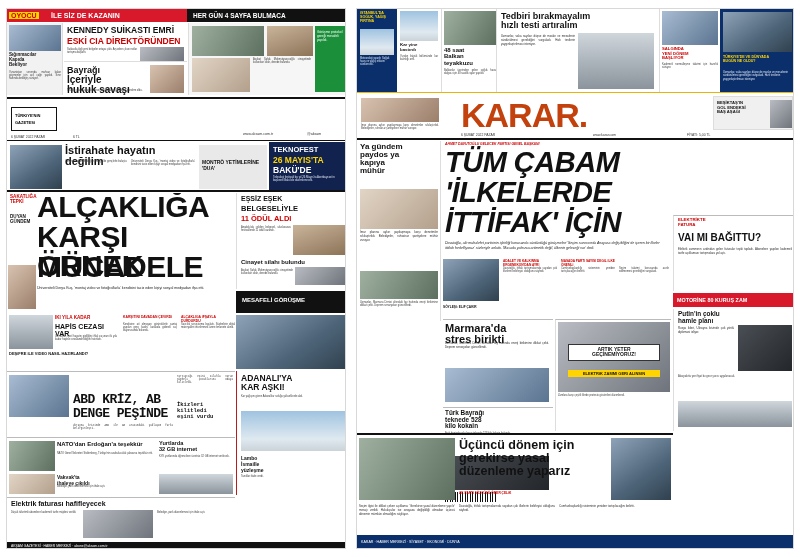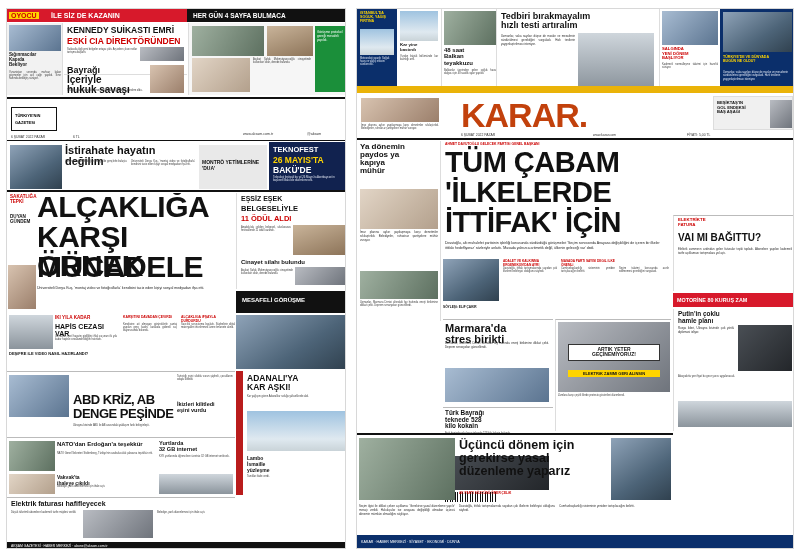--- a/index.html
+++ b/index.html
@@ -60,21 +60,21 @@
     </div>
 
     <div class="blk" style="left:0;top:14px;width:56px;height:72px;background:#f2f2f2;border-right:1px solid #ddd;">
       <div class="blk img6" style="left:2px;top:2px;width:52px;height:26px;"></div>
       <div style="position:absolute;left:2px;top:30px;width:52px;font-size:4.6px;font-weight:bold;line-height:1.05;white-space:pre-line;color:#111;">Sığınmacılar
 Kapıda
 Bekliyor</div>
       <div class="tiny" style="position:absolute;left:2px;top:48px;width:52px;">Yunanistan sınırında mahsur kalan göçmenler için acil çağrı yapıldı. Sınır hattında bekleyiş sürüyor.</div>
     </div>
 
-    <div class="blk" style="left:57px;top:14px;width:123px;height:52px;border-bottom:1px solid #ddd;">
+    <div class="blk" style="left:57px;top:14px;width:123px;height:39px;border-bottom:1px solid #ddd;">
       <div style="position:absolute;left:3px;top:2px;width:117px;font-size:8.5px;font-weight:bold;color:#111;">KENNEDY SUİKASTI EMRİ</div>
       <div style="position:absolute;left:3px;top:13px;width:117px;font-size:8.5px;font-weight:bold;color:#c00;">ESKİ CIA DİREKTÖRÜNDEN</div>
       <div class="tiny" style="position:absolute;left:3px;top:25px;width:70px;">Suikastla ilgili yeni belgeler ortaya çıktı. Arşivden çıkan notlar tartışma başlattı.</div>
       <div class="blk img4" style="left:76px;top:24px;width:44px;height:14px;"></div>
     </div>
 
     <div class="blk" style="left:57px;top:55px;width:123px;height:31px;">
       <div style="position:absolute;left:3px;top:1px;font-size:9px;font-weight:bold;color:#111;">Bayrağı</div>
       <div style="position:absolute;left:3px;top:11px;width:80px;font-size:10px;font-weight:bold;white-space:pre-line;line-height:1;color:#111;">İçeriyle
 hukuk savaşı</div>
@@ -159,21 +159,21 @@
       <div style="position:absolute;left:4px;top:66px;width:104px;font-size:6px;font-weight:bold;color:#111;">Cinayet silahı bulundu</div>
       <div class="tiny" style="position:absolute;left:4px;top:76px;width:52px;">Avukat Şafak Mahmutyazıcıoğlu cinayetinde kullanılan silah, derede bulundu.</div>
       <div class="blk img4" style="left:58px;top:74px;width:50px;height:18px;"></div>
     </div>
 
     <div class="blk" style="left:229px;top:282px;width:111px;height:22px;background:#111;">
       <div style="position:absolute;left:6px;top:6px;font-size:6px;font-weight:bold;color:#fff;">MESAFELİ GÖRÜŞME</div>
     </div>
     <div class="blk img1" style="left:229px;top:306px;width:111px;height:54px;"></div>
 
-    <div class="blk" style="left:0;top:362px;width:228px;height:64px;border-top:1px solid #bbb;">
+    <div class="blk" style="left:0;top:362px;width:228px;height:64px;border-top:1px solid #bbb;font-family:Liberation Mono, monospace;">
       <div class="blk img6" style="left:2px;top:3px;width:60px;height:42px;"></div>
       <div class="hdline" style="position:absolute;left:66px;top:22px;font-size:13px;">ABD KRİZ, AB</div>
       <div class="hdline" style="position:absolute;left:66px;top:36px;font-size:13px;">DENGE PEŞİNDE</div>
       <div class="tiny" style="position:absolute;left:66px;top:52px;width:100px;">Ukrayna krizinde ABD ile AB arasındaki yaklaşım farkı belirginleşti.</div>
       <div class="tiny" style="position:absolute;left:170px;top:3px;width:56px;">Tartıştığı eşini silahla vuran şüpheli, çocuklarını odaya kilitledi.</div>
       <div style="position:absolute;left:170px;top:30px;width:56px;font-size:5.5px;font-weight:bold;white-space:pre-line;line-height:1.05;color:#111;">İkizleri kilitledi
 eşini vurdu</div>
     </div>
 
     <div class="blk" style="left:0;top:428px;width:228px;height:58px;border-top:1px solid #bbb;">
@@ -183,21 +183,21 @@
       <div class="blk img8" style="left:2px;top:36px;width:46px;height:20px;"></div>
       <div style="position:absolute;left:50px;top:36px;width:96px;font-size:5px;font-weight:bold;white-space:pre-line;color:#111;">Vakvak'ta
 ihaleye çıkıldı</div>
       <div class="tiny" style="position:absolute;left:50px;top:47px;width:96px;">Belediye, park düzenlemesi için ihale açtı.</div>
       <div style="position:absolute;left:152px;top:3px;width:74px;font-size:5.6px;font-weight:bold;white-space:pre-line;line-height:1.05;color:#111;">Yurtlarda
 32 GB internet</div>
       <div class="tiny" style="position:absolute;left:152px;top:17px;width:74px;">KYK yurtlarında öğrencilere ücretsiz 32 GB internet verilecek.</div>
       <div class="blk img7" style="left:152px;top:36px;width:74px;height:20px;"></div>
     </div>
 
-    <div class="blk" style="left:229px;top:362px;width:111px;height:124px;border-left:7px solid #b91c1c;padding-left:18px;">
+    <div class="blk" style="left:229px;top:362px;width:111px;height:124px;border-left:1px solid #b91c1c;padding-left:18px;">
       <div style="position:absolute;left:4px;top:3px;width:104px;font-size:8.5px;font-weight:bold;white-space:pre-line;line-height:1;color:#111;">ADANALI'YA
 KAR AŞKI!</div>
       <div class="tiny" style="position:absolute;left:4px;top:24px;width:104px;">Kar yağışını gören Adanalılar soluğu yükseklerde aldı.</div>
       <div class="blk imgsky" style="left:4px;top:40px;width:104px;height:40px;"></div>
       <div style="position:absolute;left:4px;top:84px;width:104px;font-size:5px;font-weight:bold;white-space:pre-line;color:#111;">Lambo
 İsmaille
 yüzleşme</div>
       <div class="tiny" style="position:absolute;left:4px;top:104px;width:104px;">Tanıklar ifade verdi.</div>
     </div>
 
@@ -208,21 +208,21 @@
       <div class="tiny" style="position:absolute;left:150px;top:13px;width:74px;">Belediye, park düzenlemesi için ihale açtı.</div>
     </div>
 
     <div class="blk" style="left:0;top:533px;width:340px;height:8px;background:#111;">
       <div style="position:absolute;left:4px;top:2px;font-size:3.4px;color:#fff;">AKŞAM GAZETESİ · HABER MERKEZİ · abone@aksam.com.tr</div>
     </div>
   </div>
 
   <div class="paper" id="paper-karar">
 
-    <div class="blk" style="left:0;top:0;width:438px;height:84px;border-bottom:7px solid #eab308;">
+    <div class="blk" style="left:0;top:0;width:438px;height:84px;border-bottom:1px solid #eab308;">
 
       <div class="blk" style="left:0;top:0;width:40px;height:84px;background:#0b2f6b;">
         <div style="position:absolute;left:3px;top:3px;width:34px;font-size:3.6px;font-weight:bold;color:#ffd400;white-space:pre-line;line-height:1.1;">İSTANBUL'DA
 SOĞUK, YAĞIŞ
 FIRTINA</div>
         <div class="blk imgsky" style="left:3px;top:20px;width:34px;height:26px;"></div>
         <div style="position:absolute;left:3px;top:48px;width:34px;font-size:2.6px;color:#dfe6f2;line-height:1.25;">Meteoroloji uyardı: Soğuk hava ve yağış etkisini sürdürecek.</div>
       </div>
 
       <div class="blk" style="left:41px;top:0;width:42px;height:84px;">
@@ -274,31 +274,31 @@
       <div style="position:absolute;left:330px;top:39px;font-size:3.4px;color:#333;">FİYATI: 5,00 TL</div>
       <div class="blk" style="left:356px;top:2px;width:80px;height:34px;background:#f0f0f0;border:1px solid #ddd;">
         <div style="position:absolute;left:3px;top:4px;width:50px;font-size:4.2px;font-weight:bold;white-space:pre-line;line-height:1.1;color:#111;">BEŞİKTAŞ'IN
 GOL ENDEKSİ
 BAŞ AŞAĞI</div>
         <div class="blk img4" style="left:56px;top:3px;width:22px;height:28px;"></div>
       </div>
     </div>
 
     <div class="blk" style="left:0;top:132px;width:84px;height:180px;border-right:1px solid #ddd;">
-      <div style="position:absolute;left:3px;top:2px;width:78px;font-size:8px;font-weight:bold;white-space:pre-line;line-height:1.02;color:#111;">Ya dönemin
+      <div style="position:absolute;left:3px;top:2px;width:78px;font-size:8px;font-weight:bold;white-space:pre-line;line-height:1.02;color:#111;">Ya gündem
 paydos ya
 kapıya
 mühür</div>
       <div class="blk img8" style="left:3px;top:48px;width:78px;height:40px;"></div>
       <div class="tiny2" style="position:absolute;left:3px;top:90px;width:78px;">İmar planına aykırı yapılaşmaya karşı denetimler sıkılaştırıldı. Belediyeler, ruhsatsız şantiyelere mühür vuruyor.</div>
       <div class="blk img3" style="left:3px;top:130px;width:78px;height:28px;"></div>
       <div class="tiny" style="position:absolute;left:3px;top:160px;width:78px;">Uzmanlar, Marmara Denizi altındaki fay hattında enerji birikimine dikkat çekti. Deprem senaryoları güncellendi.</div>
     </div>
 
-    <div class="blk" style="left:86px;top:132px;width:228px;height:116px;">
+    <div class="blk" style="left:86px;top:132px;width:228px;height:116px;font-style:italic;">
       <div style="position:absolute;left:2px;top:1px;width:224px;font-size:3.4px;font-weight:bold;color:#c00;">AHMET DAVUTOĞLU GELECEK PARTİSİ GENEL BAŞKANI</div>
       <div class="hdline" style="position:absolute;left:2px;top:8px;font-size:29px;">TÜM ÇABAM</div>
       <div class="hdline" style="position:absolute;left:2px;top:38px;font-size:29px;">'İLKELERDE</div>
       <div class="hdline" style="position:absolute;left:2px;top:68px;font-size:29px;">İTTİFAK' İÇİN</div>
       <div style="position:absolute;left:2px;top:100px;width:224px;font-size:3.5px;color:#222;line-height:1.3;">Davutoğlu, altı muhalefet partisinin işbirliği konusunda sürdürdüğü görüşmeleri 'Seçim sonrasında Anayasa değişikliğini de içeren bir ilkeler ittifakı hedefliyoruz' sözleriyle anlattı. 'Masada yalnızca aritmetik değil, ülkenin geleceği var' dedi.</div>
     </div>
 
     <div class="blk" style="left:86px;top:250px;width:228px;height:58px;">
       <div class="blk img1" style="left:0;top:0;width:56px;height:42px;"></div>
       <div style="position:absolute;left:60px;top:0;width:54px;font-size:3.2px;font-weight:bold;color:#c00;">ADALET VE KALKINMA ERGENEKON'DAN AYRI</div>

